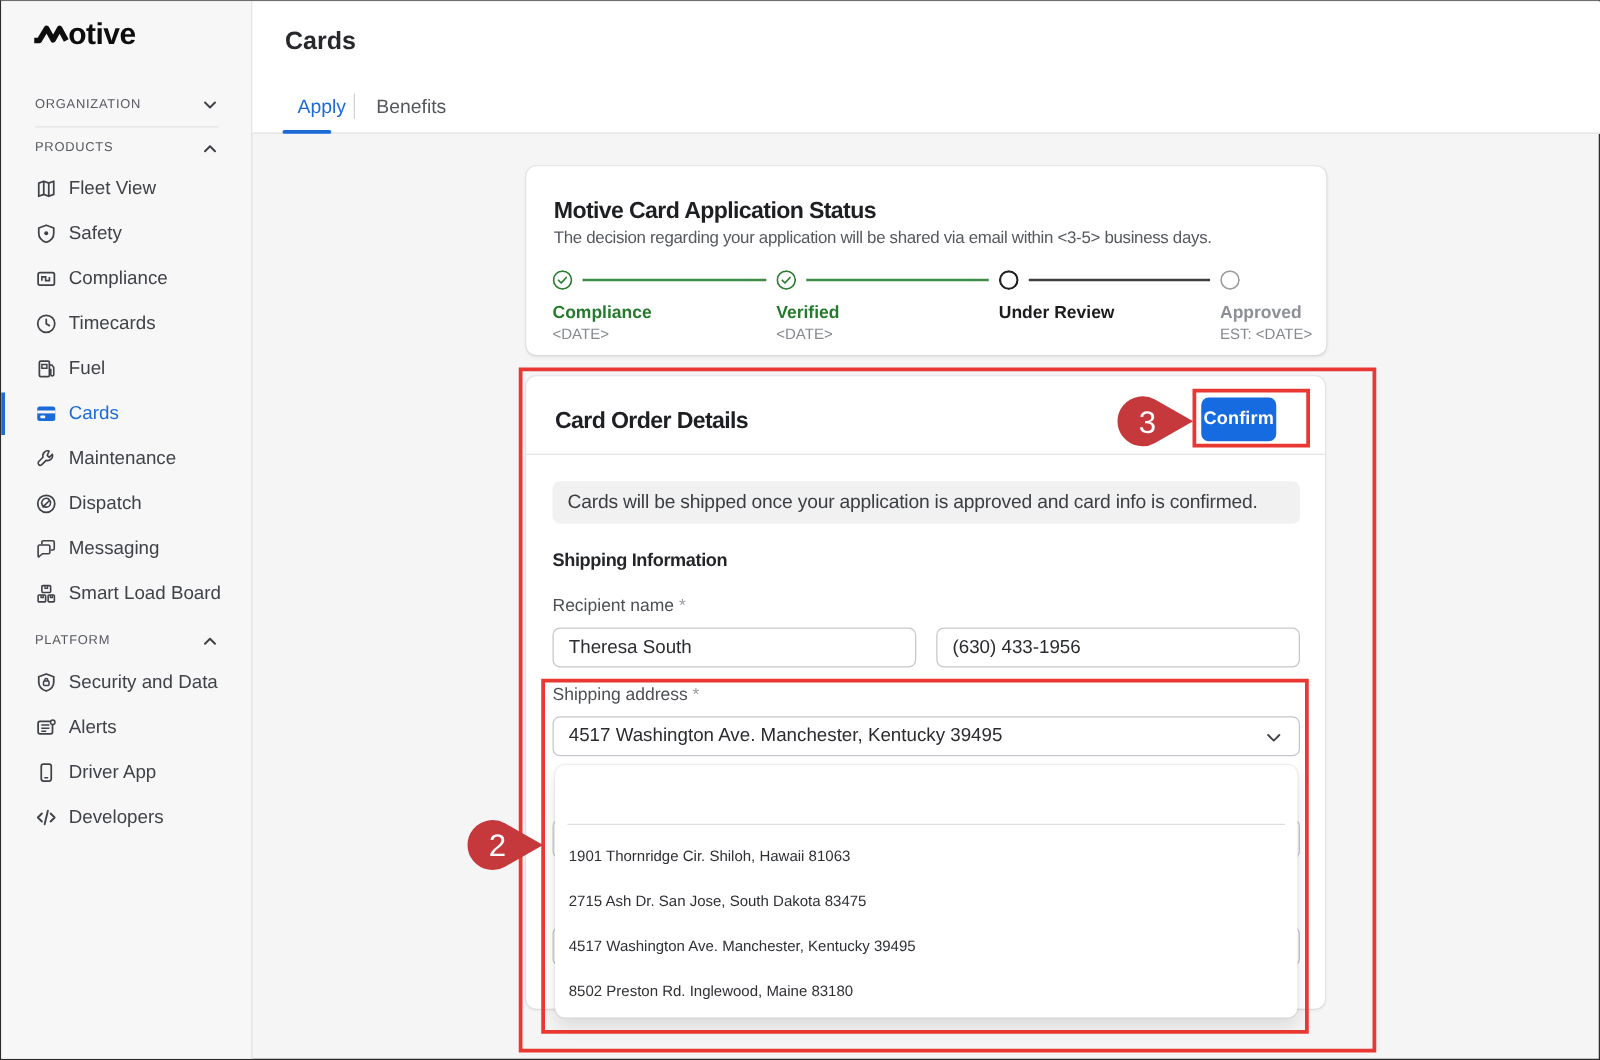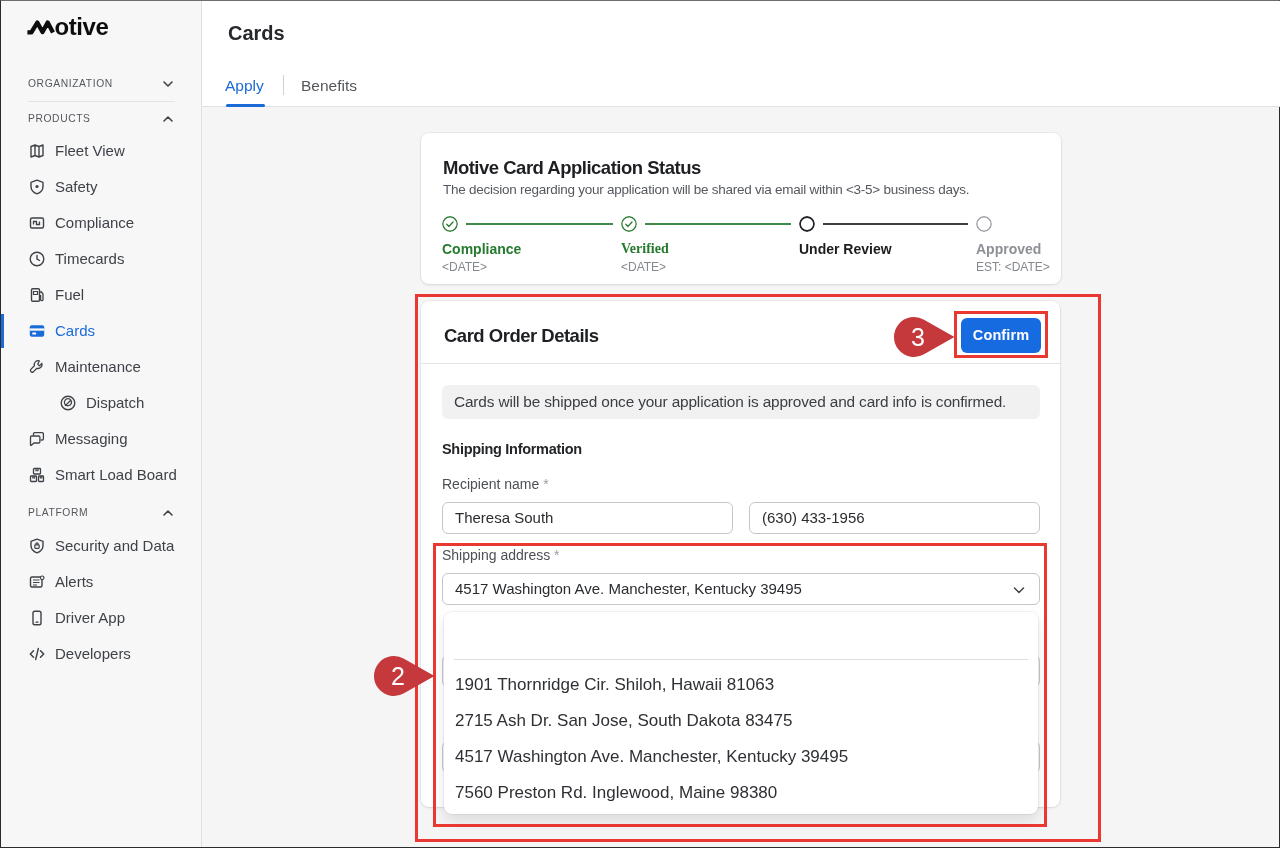--- a/index.html
+++ b/index.html
@@ -13,50 +13,50 @@
 .schev { position:absolute; left:159px; width:16px; height:16px; }
 .sdiv { position:absolute; left:27px; width:147px; height:1px; background:#e3e3e4; top:100px; }
 .item { position:absolute; left:0; width:201px; height:36px; color:#3f4247; font-size:15px; }
 .item svg { position:absolute; left:27px; top:9px; width:18px; height:18px; }
 .item span { position:absolute; left:54px; top:8px; line-height:20px; }
 .item.act { color:#1a6ad8; }
 .bluebar { position:absolute; left:0; top:313px; width:3px; height:34px; background:#1a6ad8; }
 
 .hdr { position:absolute; left:201px; top:0; width:1078px; height:106px; background:#fff; border-bottom:1px solid #e0e0e0; }
 .hdr h1 { position:absolute; left:26px; top:21px; font-size:20px; color:#26282b; }
-.tab1 { position:absolute; left:23px; top:76px; font-size:15.5px; color:#1a6ad8; }
+.tab1 { position:absolute; left:36px; top:76px; font-size:15.5px; color:#1a6ad8; }
 .tabsep { position:absolute; left:81px; top:74px; width:1px; height:20px; background:#cfd1d3; }
 .tab2 { position:absolute; left:99px; top:76px; font-size:15.5px; color:#54575c; }
 .tabline { position:absolute; left:24px; top:103px; width:39px; height:3px; background:#1a6ad8; border-radius:2px; }
 
 .card { position:absolute; background:#fff; border-radius:8px; box-shadow:0 0 0 1px rgba(0,0,0,.04), 0 1px 3px rgba(0,0,0,.09); }
 #card1 { left:420px; top:132px; width:640px; height:151px; }
 #card1 h2 { position:absolute; left:22px; top:24px; font-size:18.5px; color:#1d1f22; letter-spacing:-.5px; }
 #card1 .sub { position:absolute; left:22px; top:49px; font-size:13.5px; letter-spacing:-.25px; color:#55585e; }
 .step { position:absolute; top:83px; width:16px; height:16px; border-radius:50%; background:#fff; }
 .sline { position:absolute; top:90px; height:2px; }
 .slab { position:absolute; top:108px; font-size:14px; font-weight:bold; }
 .sdate { position:absolute; top:127px; font-size:12px; color:#85888d; }
 
 #card2 { left:420px; top:300px; width:639px; height:506px; }
 #card2 h2 { position:absolute; left:23px; top:24px; font-size:18.5px; color:#1d1f22; letter-spacing:-.5px; }
-.btn { position:absolute; left:540px; top:17px; width:80px; height:35px; background:#176be0; border-radius:6px; color:#fff; font-size:14.5px; font-weight:bold; letter-spacing:.1px; text-align:center; line-height:35px; }
+.btn { position:absolute; left:540px; top:17px; width:60px; height:35px; background:#176be0; border-radius:6px; color:#fff; font-size:14.5px; font-weight:bold; letter-spacing:.1px; text-align:center; line-height:35px; }
 .c2div { position:absolute; left:0; top:62px; width:639px; height:1px; background:#e4e4e5; }
 .notice { position:absolute; left:21px; top:84px; width:598px; height:34px; background:#f1f1f2; border-radius:6px; font-size:15.4px; letter-spacing:-.15px; color:#3b3e42; line-height:34px; padding-left:12px; }
 .shead { position:absolute; left:21px; top:140px; font-size:14.5px; letter-spacing:-.3px; font-weight:bold; color:#232528; }
 .flabel { position:absolute; font-size:14px; color:#4c4f54; }
 .flabel i { color:#9a9da2; font-style:normal; }
 .inp { position:absolute; height:32px; background:#fff; border:1px solid #c3c7cc; border-radius:6px; font-size:15px; color:#2a2c2f; line-height:30px; padding-left:12px; }
 
 .dd { position:absolute; left:443px; top:611px; width:594px; height:202px; background:#fff; border-radius:8px; box-shadow:0 0 0 1px rgba(0,0,0,.05), 0 7px 14px rgba(0,0,0,.10); }
 .ddnew { position:absolute; left:0; top:0; width:594px; height:38px; background:#e0eefa; border-radius:8px 8px 0 0; font-size:15px; color:#33363a; line-height:41px; }
 .ddnew svg { position:absolute; left:10px; top:14px; }
 .ddnew span { position:absolute; left:37px; }
 .dddiv { position:absolute; left:10px; top:47px; width:574px; height:1px; background:#dcdee0; }
-.ddrow { position:absolute; left:0; width:594px; height:36px; font-size:17px; color:#2e3034; line-height:36px; padding-left:11px; }
+.ddrow { position:absolute; left:0; width:594px; height:36px; font-size:12px; color:#2e3034; line-height:36px; padding-left:11px; }
 
 .rbox { position:absolute; border:3px solid #e93732; }
 #rb1 { left:414px; top:293px; width:686px; height:548px; }
 #rb2 { left:432px; top:542px; width:614px; height:284px; }
 #rb3 { left:953px; top:310px; width:94px; height:47px; }
 .balloon { position:absolute; }
 .balloon text { font-family:"Liberation Sans", sans-serif; font-weight:normal; fill:#fff; }
 </style>
 </head>
 <body>
@@ -122,21 +122,21 @@
             <rect x="4.3" y="10.4" width="3.8" height="2.1" rx="0.6" fill="#fff"></rect>
           </svg>
           <span>Cards</span>
         </div>
         <div class="item" style="top:348px;">
           <svg viewBox="0 0 18 18">
             <path d="M11.3 2.8a4 4 0 00-4.9 5L2.8 11.4a1.8 1.8 0 002.5 2.5l3.6-3.6a4 4 0 005-4.9L11.4 7.9 9.8 6.3z" fill="none" stroke="#3f4247" stroke-width="1.3" stroke-linejoin="round"></path>
           </svg>
           <span>Maintenance</span>
         </div>
-        <div class="item" style="top:384px;margin-left:31px;">
+        <div class="item" style="top:384px;">
           <svg viewBox="0 0 18 18">
             <circle cx="9" cy="9" r="6.8" fill="none" stroke="#3f4247" stroke-width="1.4"></circle>
             <path d="M11.8 6.2L6 11.9" stroke="#3f4247" stroke-width="1.3"></path>
             <path d="M11.8 6.2a3.4 3.4 0 01-2.7 5.5A3.4 3.4 0 016 6.3a3.4 3.4 0 015.8-.1z" fill="none" stroke="#3f4247" stroke-width="1.3"></path>
           </svg>
           <span>Dispatch</span>
         </div>
         <div class="item" style="top:420px;">
           <svg viewBox="0 0 18 18">
             <path d="M5.5 5.5V3.8c0-.7.5-1.2 1.2-1.2h7.5c.7 0 1.2.5 1.2 1.2v5c0 .7-.5 1.2-1.2 1.2h-1.4" fill="none" stroke="#3f4247" stroke-width="1.3"></path>
@@ -206,21 +206,21 @@
           <path d="M4.8 8.2l2.2 2.2 4-4.4" fill="none" stroke="#2e7d32" stroke-width="1.4" stroke-linecap="round" stroke-linejoin="round"></path>
         </svg>
         <div class="sline" style="left:45px; width:147px; background:#3e8a46;"></div>
         <div class="slab" style="left:21px; color:#257a2e; ">Compliance</div>
         <div class="sdate" style="left:21px;">&lt;DATE&gt;</div>
         <svg class="step" style="left:200px;" viewBox="0 0 16 16">
           <circle cx="8" cy="8" r="7.2" fill="none" stroke="#2e7d32" stroke-width="1.4"></circle>
           <path d="M4.8 8.2l2.2 2.2 4-4.4" fill="none" stroke="#2e7d32" stroke-width="1.4" stroke-linecap="round" stroke-linejoin="round"></path>
         </svg>
         <div class="sline" style="left:224px; width:146px; background:#3e8a46;"></div>
-        <div class="slab" style="left:200px; color:#257a2e;font-family:Liberation Serif, serif; ">Verified</div>
+        <div class="slab" style="left:200px; color:#257a2e; ">Verified</div>
         <div class="sdate" style="left:200px;">&lt;DATE&gt;</div>
         <svg class="step" style="left:378px;" viewBox="0 0 16 16">
           <circle cx="8" cy="8" r="7" fill="none" stroke="#202225" stroke-width="1.8"></circle>
         </svg>
         <div class="sline" style="left:402px; width:145px; background:#3c3e41;"></div>
         <div class="slab" style="left:378px; color:#1b1c1e; ">Under Review</div>
         <svg class="step" style="left:555px;" viewBox="0 0 16 16">
           <circle cx="8" cy="8" r="7.2" fill="none" stroke="#9a9da2" stroke-width="1.4"></circle>
         </svg>
         <div class="slab" style="left:555px; color:#8d9095; font-weight:bold;">Approved</div>
@@ -246,21 +246,21 @@
     </div>
     <div class="inp" style="left:21px; top:354px; width:598px;"></div>
     <div class="inp" style="left:21px; top:440px; width:598px;"></div>
   </div>
 
   <div class="dd">
     <div class="dddiv"></div>
     <div class="ddrow" style="top:55px;">1901 Thornridge Cir. Shiloh, Hawaii 81063</div>
     <div class="ddrow" style="top:91px;">2715 Ash Dr. San Jose, South Dakota 83475</div>
     <div class="ddrow" style="top:127px;">4517 Washington Ave. Manchester, Kentucky 39495</div>
-    <div class="ddrow" style="top:163px;">7560 Preston Rd. Inglewood, Maine 98380</div>
+    <div class="ddrow" style="top:163px;">8502 Preston Rd. Inglewood, Maine 83180</div>
   </div>
 
   <div class="rbox" id="rb1"></div>
   <div class="rbox" id="rb2"></div>
   <div class="rbox" id="rb3"></div>
   <svg class="balloon" style="left:892px; top:314px;" width="63" height="44" viewBox="0 0 63 44">
     <path d="M61.5 22 L31 4.68 A20 20 0 1 0 31 39.32 Z" fill="#c5383c"></path>
     <text x="25" y="31" font-size="25" text-anchor="middle">3</text>
   </svg>
   <svg class="balloon" style="left:372px; top:653px;" width="63" height="44" viewBox="0 0 63 44">

